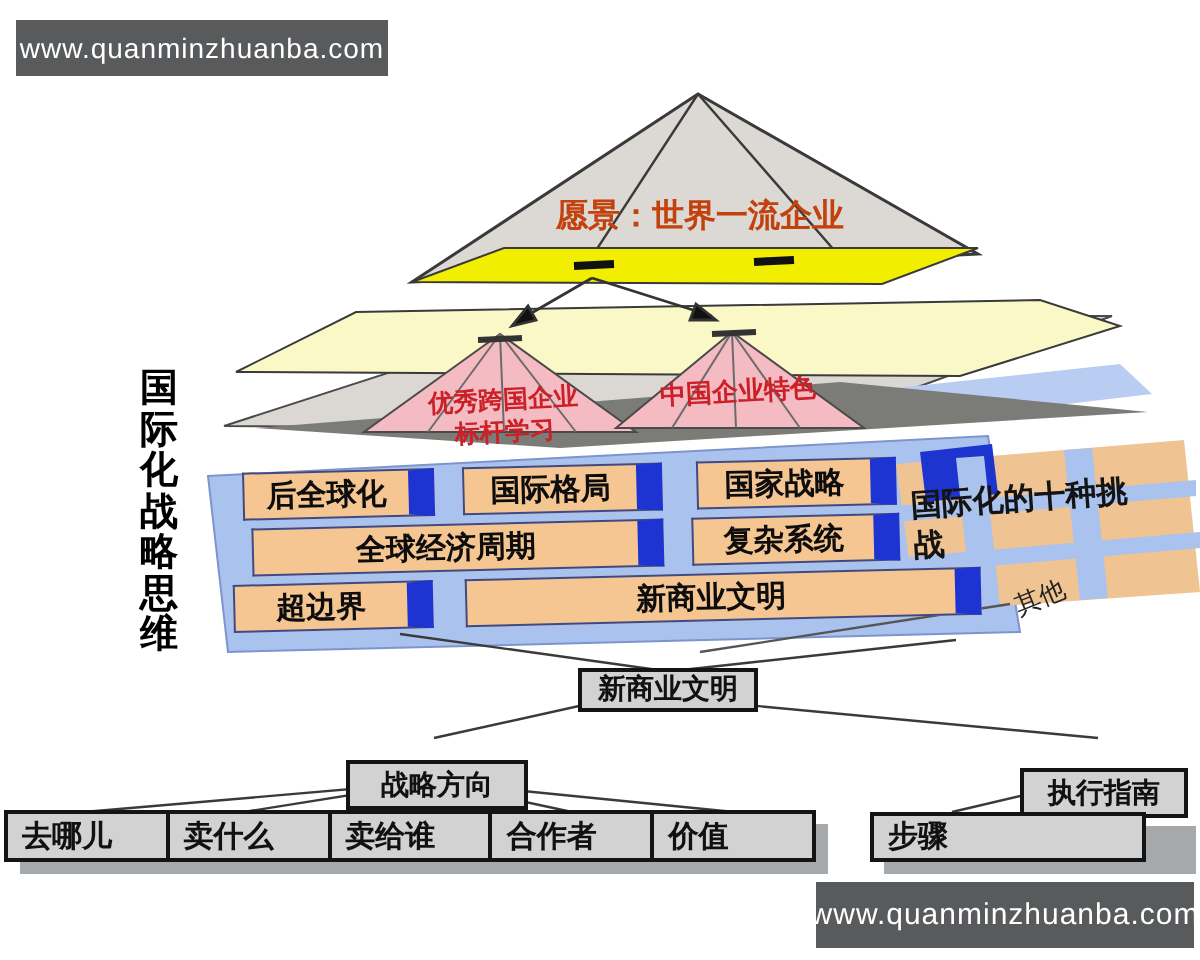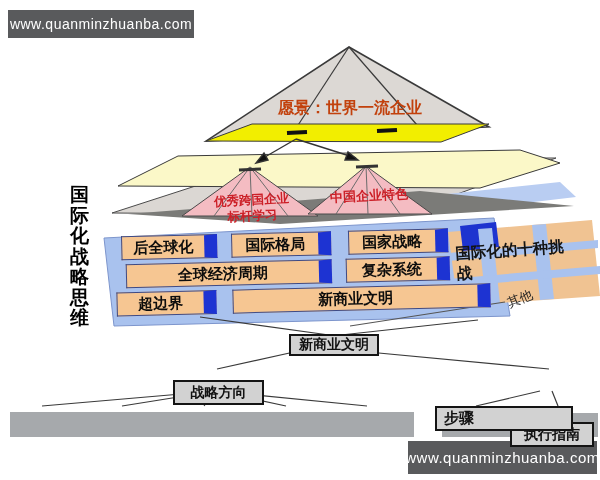--- a/index.html
+++ b/index.html
@@ -154,19 +154,26 @@
     <div class="block" style="left:10px;  top:62px; width:86px;">超边界</div>
     <div class="block" style="left:126px; top:62px; width:244px;">新商业文明</div>
   </div>
 
   <div class="abs challenge-label" style="left:456px; top:240px;">国际化的十种挑战</div>
 
   <div class="abs other-label" style="left:507px; top:290px;">其他</div>
 
   <div class="abs tbox" style="left:289px; top:334px; width:86px; height:18px;">新商业文明</div>
   <div class="abs tbox" style="left:173px; top:380px; width:87px; height:21px;">战略方向</div>
-  <div class="abs tbox" style="left:510px; top:384px; width:80px; height:21px;margin-top:38px;">执行指南</div>
+  <div class="abs tbox" style="left:510px; top:384px; width:80px; height:21px;">执行指南</div>
 
+  <div class="abs bar" style="left:2px; top:405px; width:406px; height:26px;">
+    <div class="cell">去哪儿</div>
+    <div class="cell">卖什么</div>
+    <div class="cell">卖给谁</div>
+    <div class="cell">合作者</div>
+    <div class="cell">价值</div>
+  </div>
   <div class="abs bar" style="left:435px; top:406px; width:138px; height:25px;">
     <div class="cell">步骤</div>
   </div>
 
 </div>
 
 </body></html>

